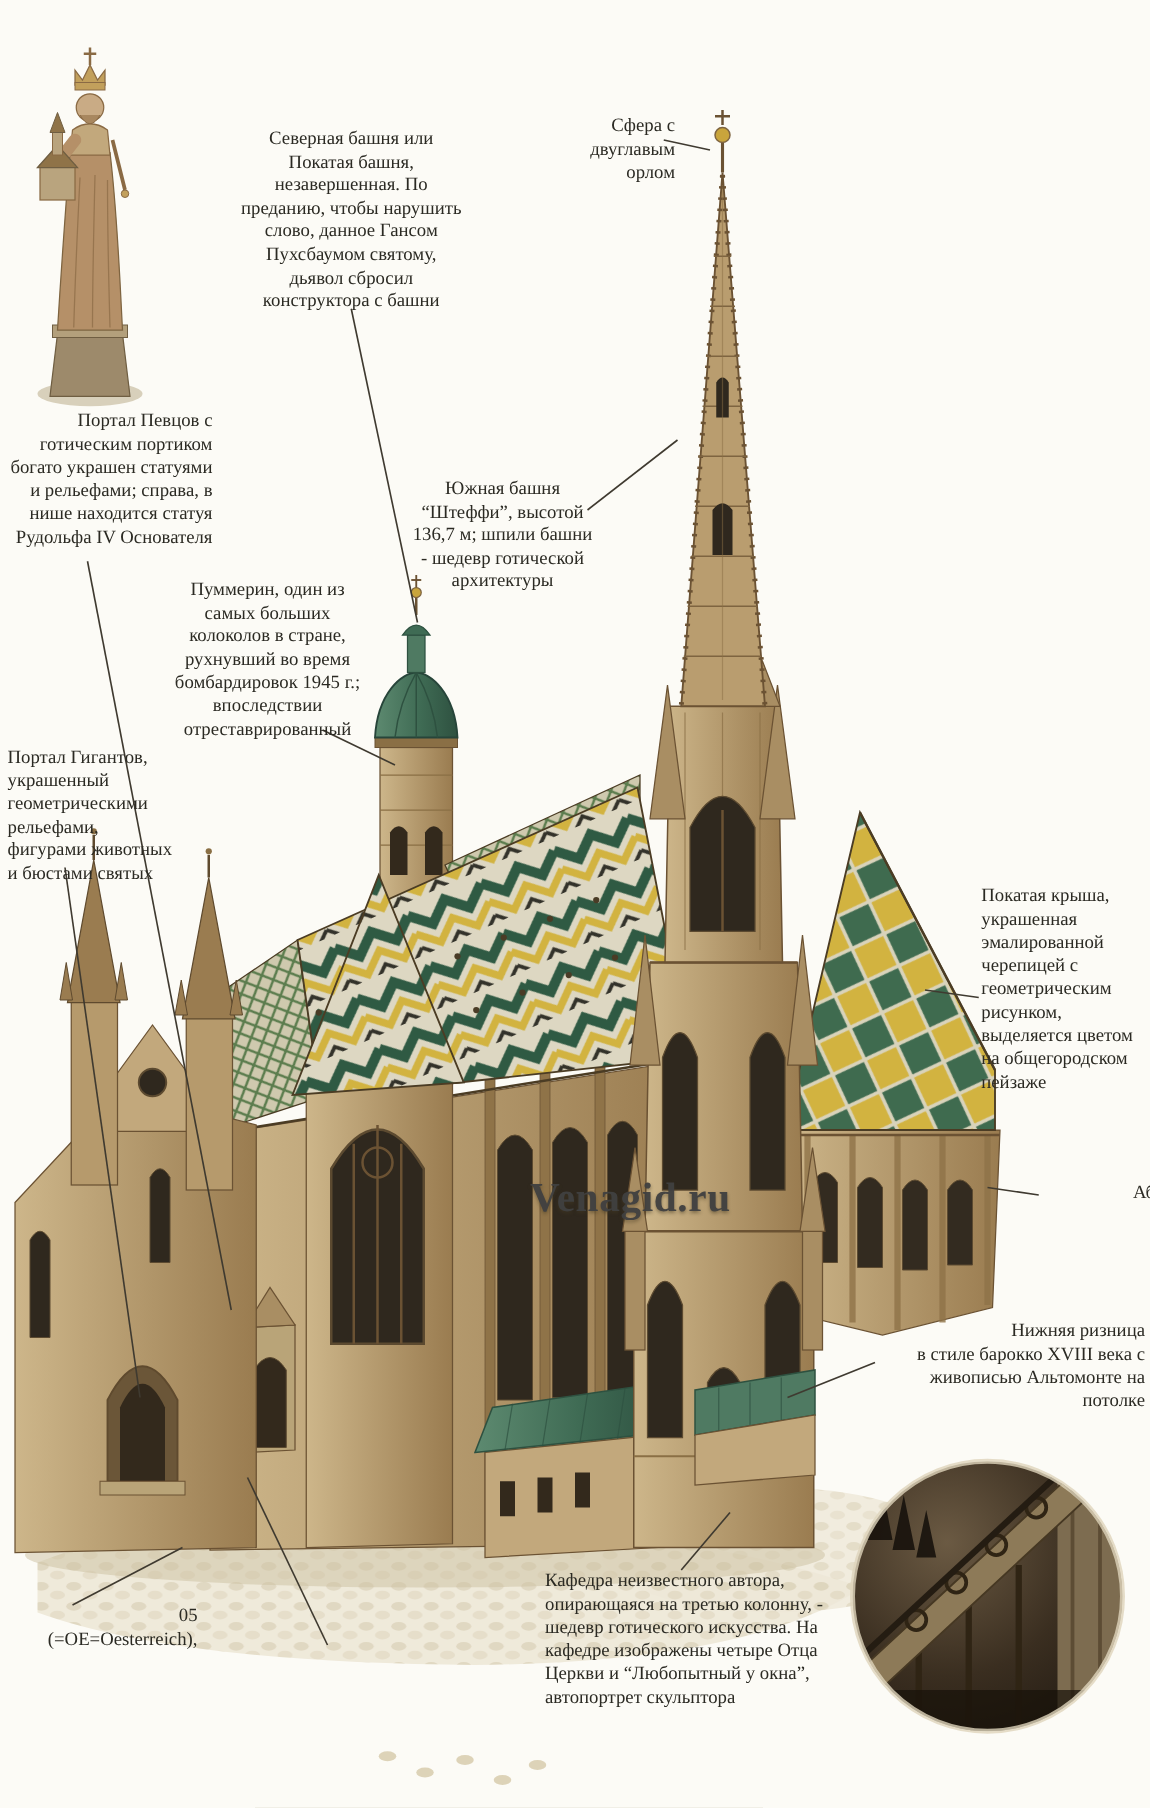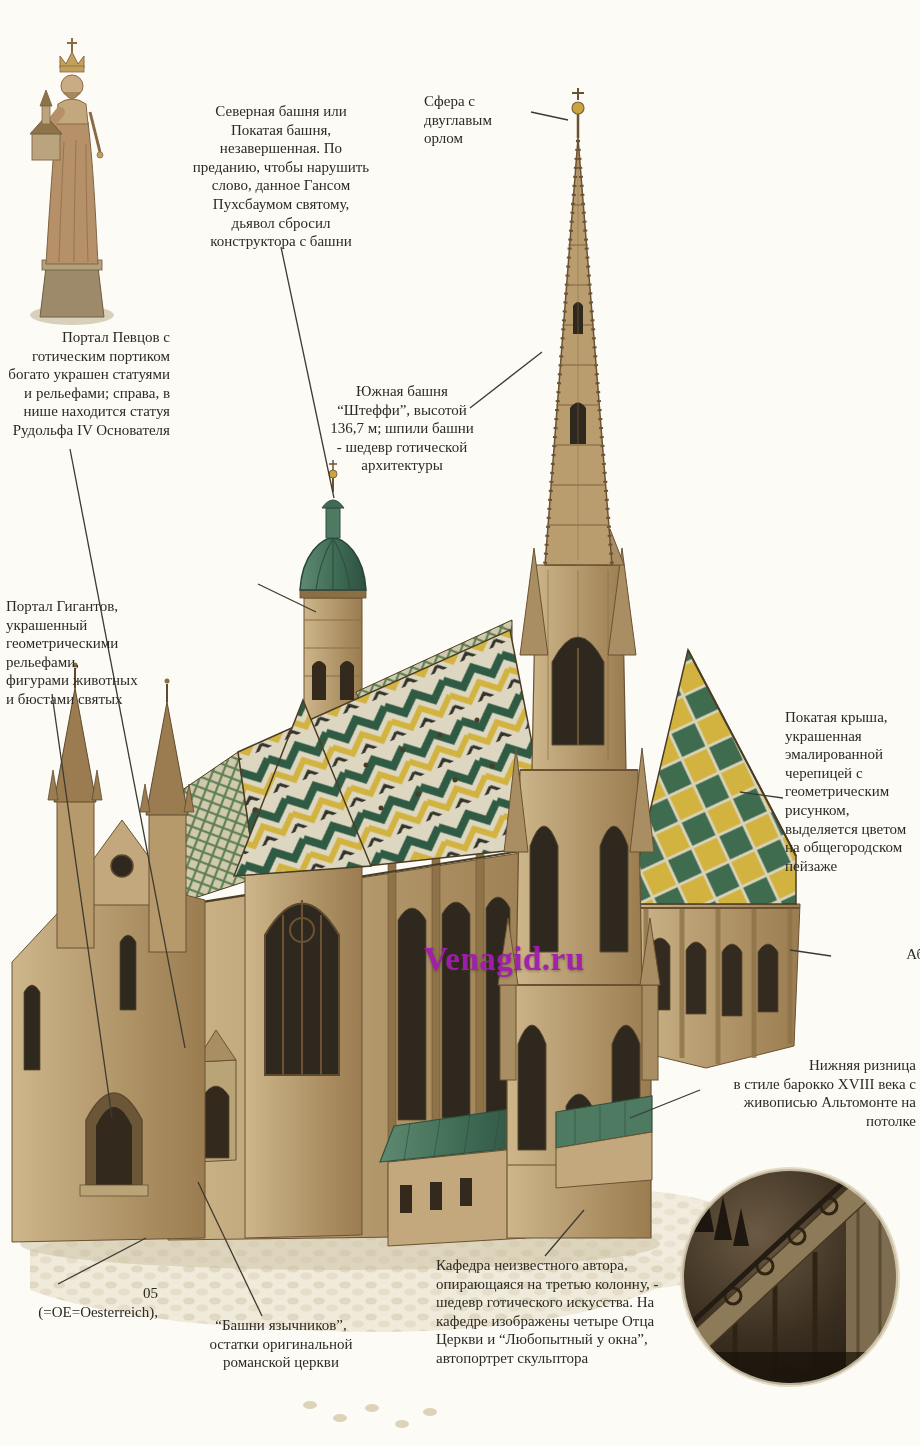--- a/index.html
+++ b/index.html
@@ -6,28 +6,28 @@
   .stage {
     position:relative; width:920px; height:1446px; margin:0 auto;
     background:#fcfbf6; overflow:hidden;
     font-family:"Liberation Serif", serif; color:#2b2a23;
   }
   svg.cathedral { position:absolute; left:0; top:0; z-index:1; }
   svg.leaders   { position:absolute; left:0; top:0; z-index:2; pointer-events:none; }
   .statue-box   { position:absolute; left:16px; top:12px; width:112px; height:316px; z-index:3; }
   .watermark {
     position:absolute; left:424px; top:941px; z-index:4;
-    font-size:33px; font-weight:bold; color:#a21caf; opacity:.96;
+    font-size:33px; font-weight:bold; color:#404040; opacity:.96;
     text-shadow:0 1px 3px rgba(70,58,34,.55); letter-spacing:.5px;
   }
   .label { position:absolute; z-index:5; font-size:15px; line-height:1.24; }
   .label b { font-weight:normal; }
   .blk { display:block; }
   .lbl-north    { left:190px; top:102px;  width:182px; text-align:center; }
-  .lbl-sphere   { left:424px; top:92px;   width:88px;  text-align:left; }
+  .lbl-sphere   { left:452px; top:92px;   width:88px;  text-align:right; }
   .lbl-singers  { left:8px;   top:328px;  width:162px; text-align:right; }
   .lbl-south    { left:326px; top:382px;  width:152px; text-align:center; }
   .lbl-pummerin { left:134px; top:463px;  width:160px; text-align:center; }
   .lbl-giants   { left:6px;   top:597px;  width:132px; text-align:left; }
   .lbl-roof     { left:785px; top:708px;  width:126px; text-align:left; }
   .lbl-apse     { left:873px; top:945px;  width:80px;  text-align:right; }
   .lbl-sacristy { left:695px; top:1056px; width:221px; text-align:right; }
   .lbl-pulpit   { left:436px; top:1256px; width:238px; text-align:left; }
   .lbl-o5       { left:6px;   top:1284px; width:152px; text-align:right; }
   .lbl-heathen  { left:196px; top:1316px; width:170px; text-align:center; }
@@ -402,20 +402,23 @@
   </div>
 
   <div class="label lbl-singers">
     <b>Портал Певцов</b><span> с готическим портиком богато украшен статуями и рельефами; справа, в нише находится </span><b>статуя Рудольфа IV Основателя</b>
   </div>
 
   <div class="label lbl-south">
     <span>Южная башня </span><b>“Штеффи”</b><span>, высотой 136,7 м; шпили башни - шедевр готической архитектуры</span>
   </div>
 
+  <div class="label lbl-pummerin">
+    <b>Пуммерин</b><span>, один из самых больших колоколов в стране, рухнувший во время бомбардировок 1945 г.; впоследствии отреставрированный</span>
+  </div>
 
   <div class="label lbl-roof">
     <span>Покатая </span><b>крыша</b><span>, украшенная эмалированной черепицей с геометрическим рисунком, выделяется цветом на общегородском пейзаже</span>
   </div>
 
   <div class="label lbl-giants">
     <b>Портал Гигантов</b><span>, украшенный геометрическими рельефами, фигурами животных и бюстами святых</span>
   </div>
 
   <div class="label lbl-apse">
@@ -427,17 +430,14 @@
   </div>
 
   <div class="label lbl-sacristy">
     <b class="blk">Нижняя ризница</b><span>в стиле барокко XVIII века с живописью Альтомонте на потолке</span>
   </div>
 
   <div class="label lbl-o5">
     <b class="blk">05</b><b class="blk">(=OE=Oesterreich),</b>
   </div>
 
-  <div class="label lbl-heathen">
-    <b class="blk">“Башни язычников”,</b><span>остатки оригинальной романской церкви</span>
-  </div>
 
 </div>
 
 </body></html>

